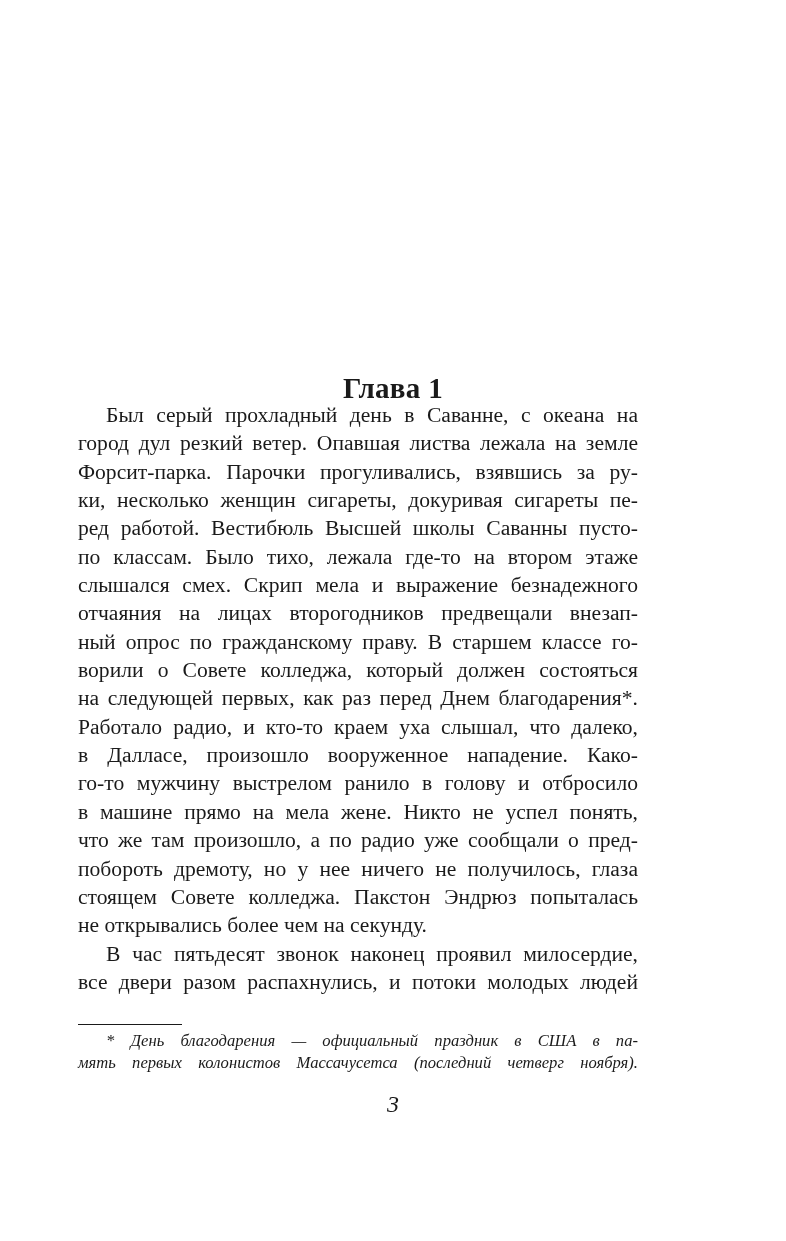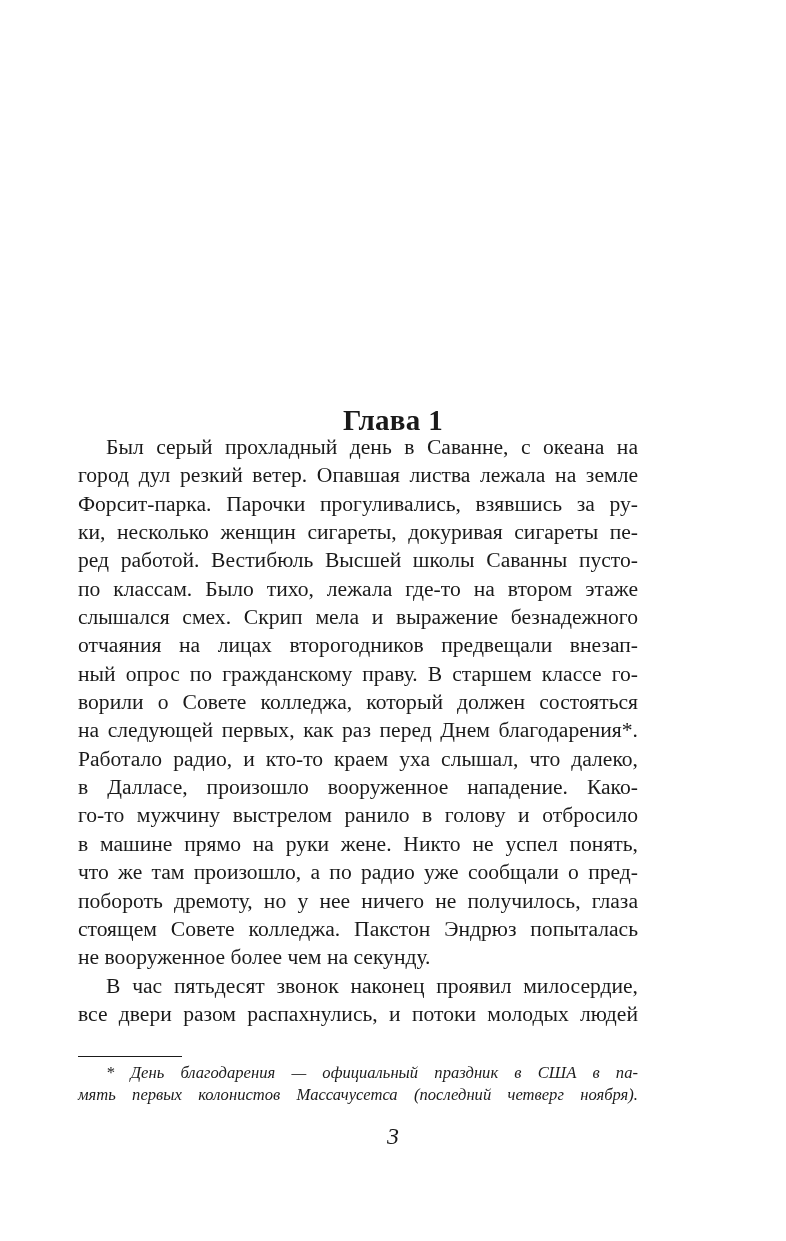--- a/index.html
+++ b/index.html
@@ -11,21 +11,21 @@
     width: 786px;
     height: 1241px;
     position: relative;
     overflow: hidden;
     font-family: "Liberation Serif", "DejaVu Serif", serif;
     color: #1a1a1a;
   }
   .page {
     position: absolute;
     left: 0; top: 0;
-    width: 786px; height: 1025px; margin-top: 32px;
+    width: 786px; height: 1025px;
   }
   .chapter-title {
     position: absolute;
     left: 0;
     width: 786px;
     top: 368px;
     text-align: center;
     font-weight: bold;
     font-size: 29px;
     line-height: 40px;
@@ -105,25 +105,25 @@
     <span class="line">ред работой. Вестибюль Высшей школы Саванны пусто-</span>
     <span class="line">по классам. Было тихо, лежала где-то на втором этаже</span>
     <span class="line">слышался смех. Скрип мела и выражение безнадежного</span>
     <span class="line">отчаяния на лицах второгодников предвещали внезап-</span>
     <span class="line">ный опрос по гражданскому праву. В старшем классе го-</span>
     <span class="line">ворили о Совете колледжа, который должен состояться</span>
     <span class="line">на следующей первых, как раз перед Днем благодарения*.</span>
     <span class="line">Работало радио, и кто-то краем уха слышал, что далеко,</span>
     <span class="line">в Далласе, произошло вооруженное нападение. Како-</span>
     <span class="line">го-то мужчину выстрелом ранило в голову и отбросило</span>
-    <span class="line">в машине прямо на руки жене. Никто не успел понять,</span>
+    <span class="line">в машине прямо на мела жене. Никто не успел понять,</span>
     <span class="line">что же там произошло, а по радио уже сообщали о пред-</span>
     <span class="line">побороть дремоту, но у нее ничего не получилось, глаза</span>
     <span class="line">стоящем Совете колледжа. Пакстон Эндрюз попыталась</span>
-    <span class="line last">не вооруженное более чем на секунду.</span>
+    <span class="line last">не открывались более чем на секунду.</span>
     <span class="line indent">В час пятьдесят звонок наконец проявил милосердие,</span>
     <span class="line">все двери разом распахнулись, и потоки молодых людей</span>
   </div>
 
   <div class="footnote-rule"></div>
 
   <div class="footnote">
     <span class="fn-line indent">* День благодарения — официальный праздник в США в па-</span>
     <span class="fn-line">мять первых колонистов Массачусетса (последний четверг ноября).</span>
   </div>

